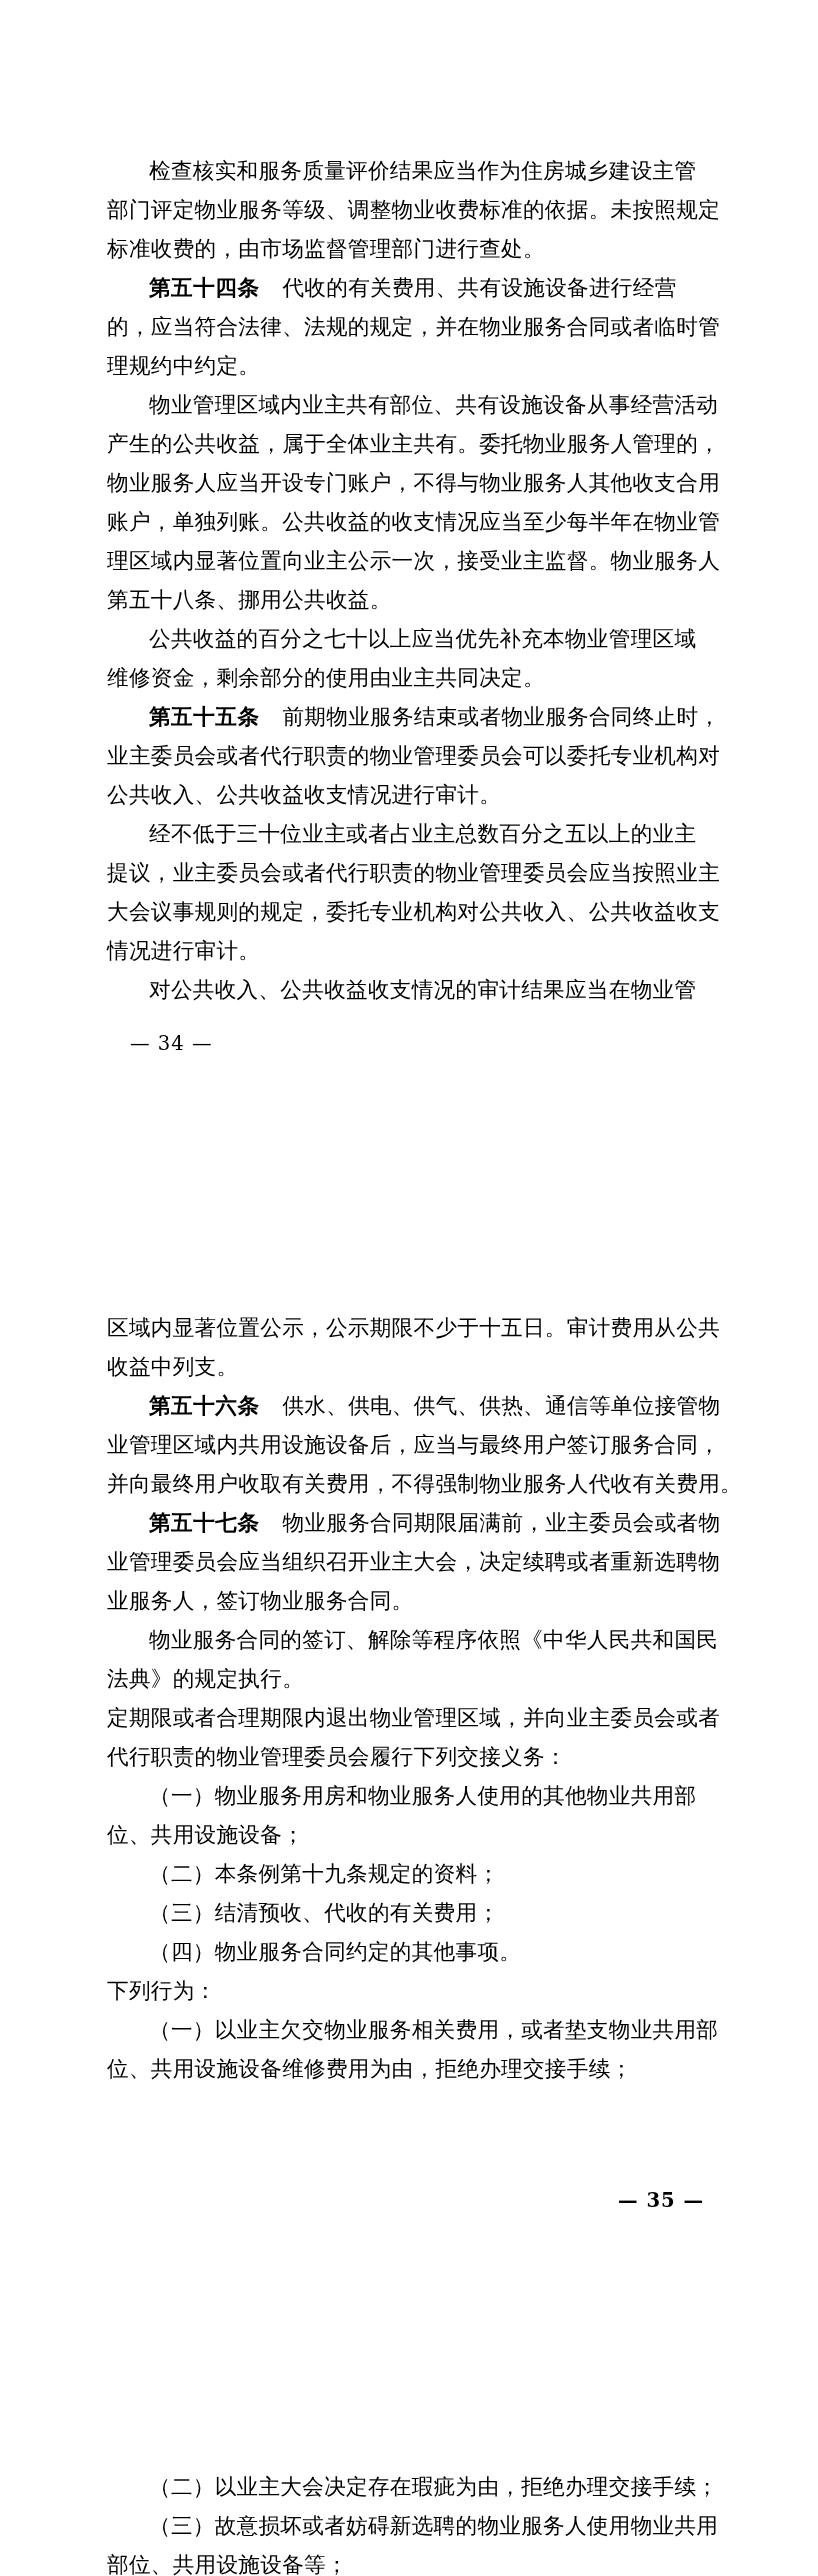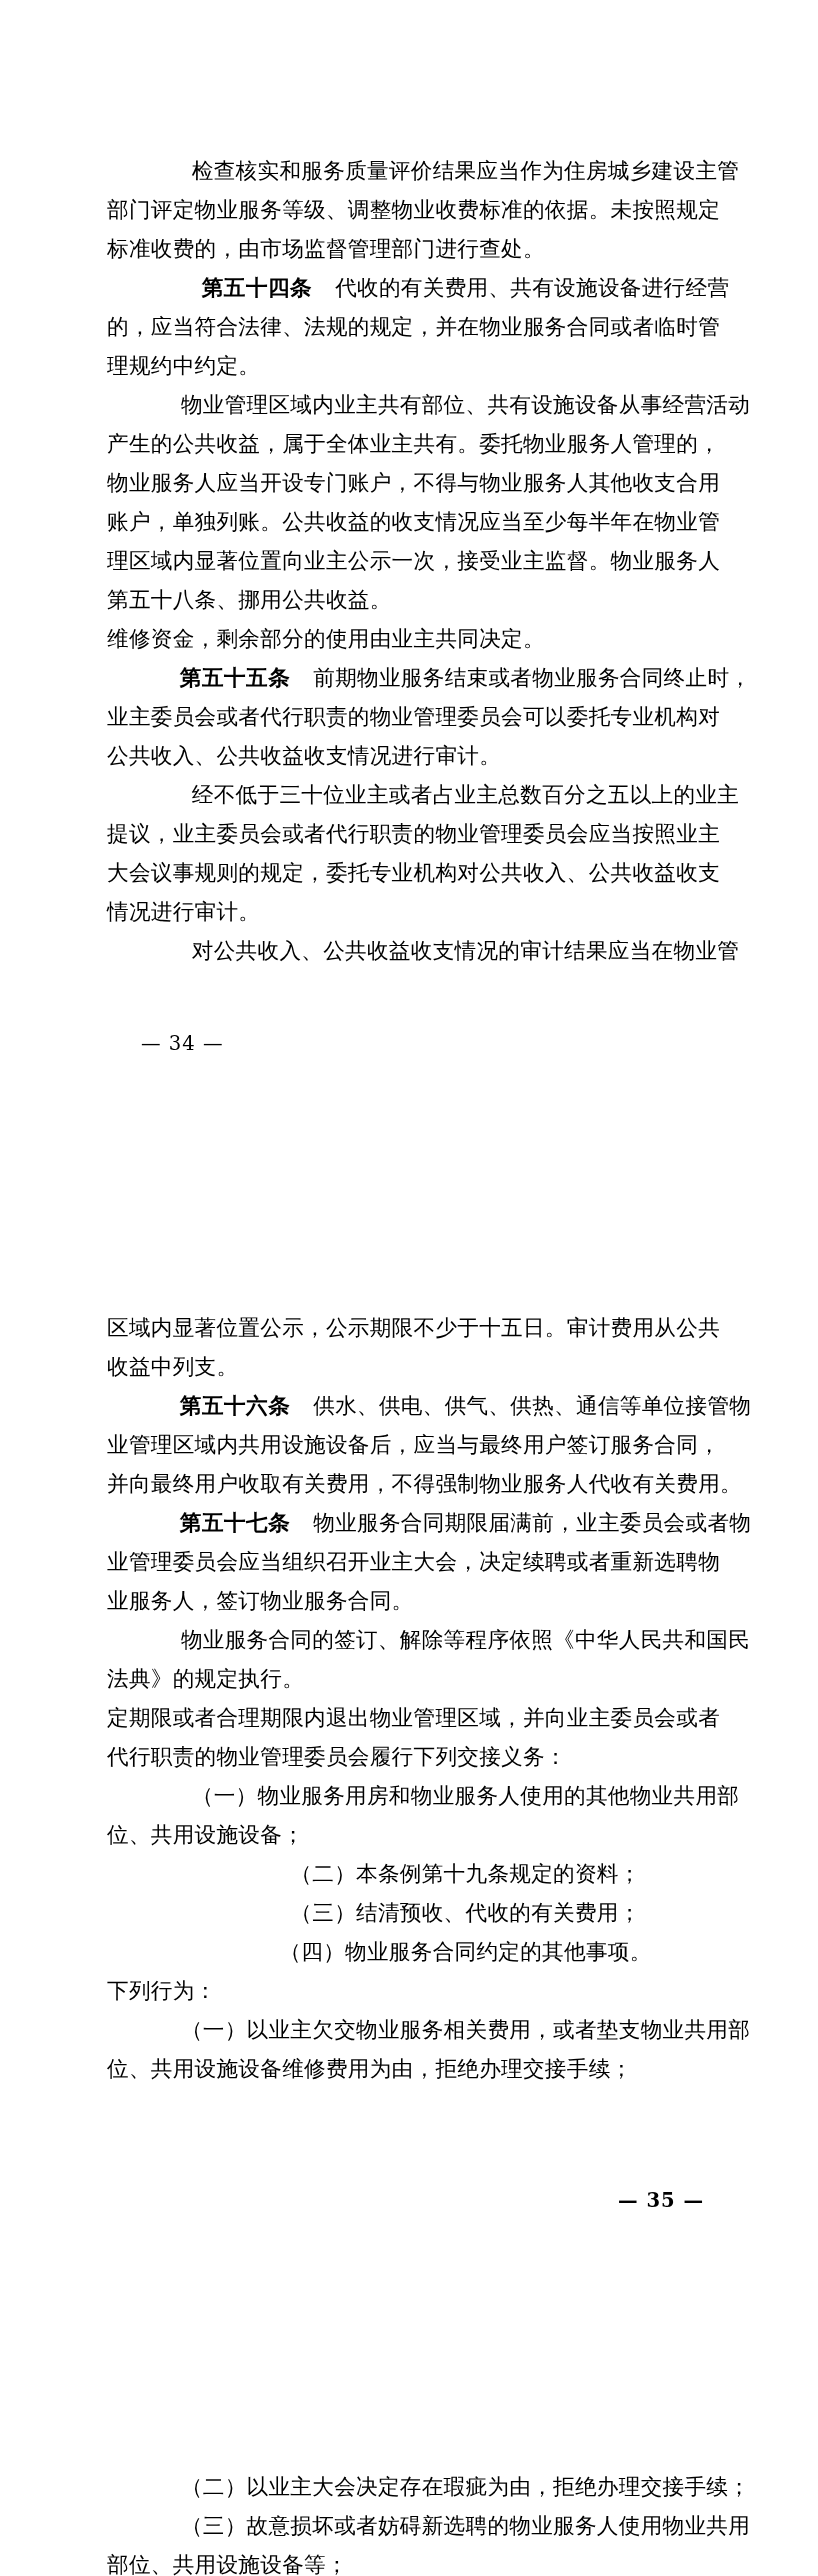--- a/index.html
+++ b/index.html
@@ -27,58 +27,58 @@
   .line {
     height: 39px;
     line-height: 39px;
     font-size: 21.6px;
     letter-spacing: 0.3px;
     white-space: nowrap;
     font-family: "DejaVu Serif", "Liberation Serif", serif;
   }
   .line.indent {
     padding-left: 42px;
-    text-align: center;
   }
   .head {
     font-family: "DejaVu Sans", "Liberation Sans", sans-serif;
     font-weight: 700;
     margin-right: 23px;
     letter-spacing: 0.5px;
   }
   .page-footer {
     position: absolute;
     height: 26px;
     line-height: 26px;
     font-size: 19.6px;
     letter-spacing: 1px;
     font-family: "DejaVu Serif", "Liberation Serif", serif;
     white-space: nowrap;
   }
-  .footer-1 { left: 141px;  top: 1031px; }
+  .footer-1 { left: 130px;  top: 1031px; }
   .footer-2 { left: 618px; top: 2188px; font-weight: bold; }
 </style>
 </head>
 <body>
 
 <div class="canvas">
 
   <section class="page-block page-1">
       <div class="line indent"><span>检查核实和服务质量评价结果应当作为住房城乡建设主管</span></div>
       <div class="line"><span>部门评定物业服务等级、调整物业收费标准的依据。未按照规定</span></div>
       <div class="line"><span>标准收费的，由市场监督管理部门进行查处。</span></div>
       <div class="line indent"><span class="head">第五十四条</span><span>代收的有关费用、共有设施设备进行经营</span></div>
       <div class="line"><span>的，应当符合法律、法规的规定，并在物业服务合同或者临时管</span></div>
       <div class="line"><span>理规约中约定。</span></div>
       <div class="line indent"><span>物业管理区域内业主共有部位、共有设施设备从事经营活动</span></div>
       <div class="line"><span>产生的公共收益，属于全体业主共有。委托物业服务人管理的，</span></div>
       <div class="line"><span>物业服务人应当开设专门账户，不得与物业服务人其他收支合用</span></div>
       <div class="line"><span>账户，单独列账。公共收益的收支情况应当至少每半年在物业管</span></div>
       <div class="line"><span>理区域内显著位置向业主公示一次，接受业主监督。物业服务人</span></div>
       <div class="line"><span>第五十八条、挪用公共收益。</span></div>
+      <div class="line indent"><span>公共收益的百分之七十以上应当优先补充本物业管理区域</span></div>
       <div class="line"><span>维修资金，剩余部分的使用由业主共同决定。</span></div>
       <div class="line indent"><span class="head">第五十五条</span><span>前期物业服务结束或者物业服务合同终止时，</span></div>
       <div class="line"><span>业主委员会或者代行职责的物业管理委员会可以委托专业机构对</span></div>
       <div class="line"><span>公共收入、公共收益收支情况进行审计。</span></div>
       <div class="line indent"><span>经不低于三十位业主或者占业主总数百分之五以上的业主</span></div>
       <div class="line"><span>提议，业主委员会或者代行职责的物业管理委员会应当按照业主</span></div>
       <div class="line"><span>大会议事规则的规定，委托专业机构对公共收入、公共收益收支</span></div>
       <div class="line"><span>情况进行审计。</span></div>
       <div class="line indent"><span>对公共收入、公共收益收支情况的审计结果应当在物业管</span></div>
     </section>

